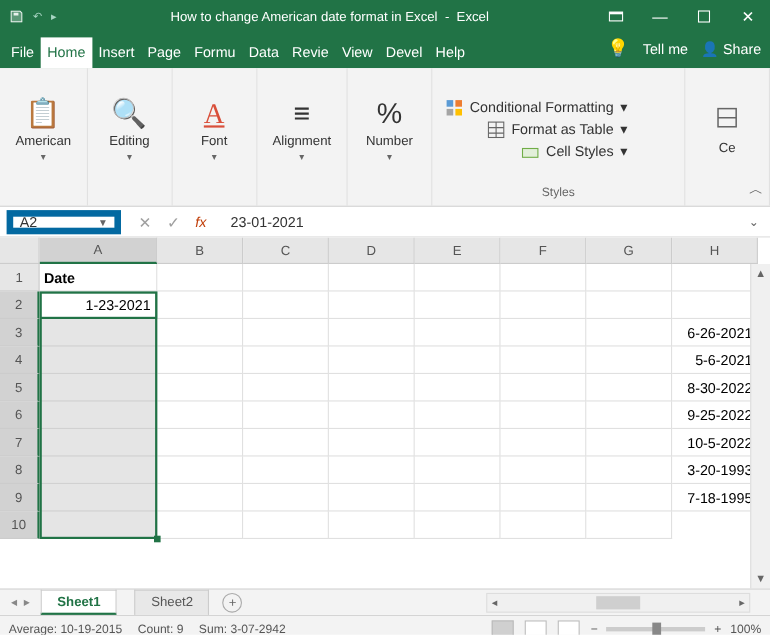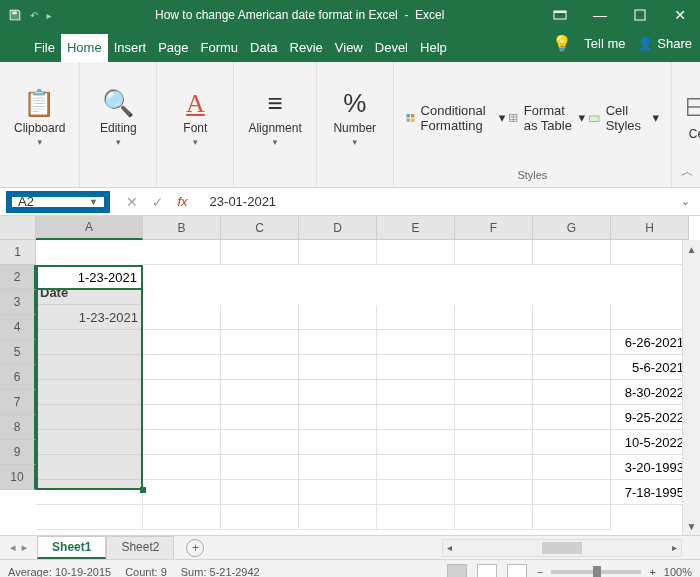--- a/index.html
+++ b/index.html
@@ -6,34 +6,34 @@
 body { width: 700px; height: 577px; background: #fff; overflow: hidden; position: relative; }
 
 .titlebar { height: 30px; background: #217346; color: #fff; display: flex; align-items: center; font-size: 12px; }
 .titlebar .qat { display: flex; gap: 8px; padding: 0 8px; align-items: center; }
 .titlebar .qat-icon { width: 14px; height: 14px; opacity: .9; }
 .titlebar .qat-sep { color: #a8d5c3; font-size: 10px; }
 .titlebar .title { flex: 1; text-align: center; }
 .titlebar .win { display: flex; gap: 0; }
 .titlebar .winbtn { width: 40px; height: 30px; display: flex; align-items: center; justify-content: center; font-size: 14px; }
 
-.tabbar { height: 32px; background: #217346; display: flex; align-items: flex-end; padding-left: 28px; color: #fff; font-size: 13px; position: relative; }
+.tabbar { height: 32px; background: #217346; display: flex; align-items: flex-end; padding-left: 4px; color: #fff; font-size: 13px; position: relative; }
 .tab { padding: 6px 6px 7px; cursor: pointer; }
 .tab.active { background: #fff; color: #217346; }
 .tabbar .right { position: absolute; right: 8px; top: 4px; display: flex; align-items: center; gap: 12px; font-size: 13px; }
 
 .ribbon { height: 126px; border-bottom: 1px solid #d4d4d4; display: flex; background: #f3f3f3; position: relative; }
 .rgroup { border-right: 1px solid #e1e1e1; padding: 6px 8px 2px; display: flex; flex-direction: column; align-items: center; justify-content: space-between; }
 .rgroup .cap { font-size: 11px; color: #666; padding: 2px 0 4px; }
 .rgroup .body { flex: 1; display: flex; align-items: center; justify-content: center; }
 .bigbtn { display: flex; flex-direction: column; align-items: center; gap: 2px; font-size: 12px; color: #333; padding: 4px 6px; min-width: 60px; }
 .bigbtn .ic { font-size: 26px; }
 .bigbtn .drop { font-size: 9px; color: #666; }
 .stylesgrp { flex: 1; }
-.stylesgrp .stacked { display: flex; flex-direction: row; gap: 4px; align-items: flex-end; padding: 6px 4px; }
+.stylesgrp .stacked { display: flex; flex-direction: column; gap: 4px; align-items: flex-end; padding: 6px 4px; }
 .srow { display: flex; align-items: center; gap: 6px; font-size: 13px; color: #333; }
 .srow .sic { width: 16px; height: 16px; }
 .ribbon .collapse { position: absolute; right: 6px; bottom: 6px; font-size: 13px; color: #666; }
 
 .fbar { height: 28px; border-bottom: 1px solid #d4d4d4; display: flex; align-items: center; background: #fff; font-size: 13px; }
 .namebox { width: 104px; height: 22px; border: 6px solid #0369a1; margin: 0 6px; padding: 0 6px; display: flex; align-items: center; justify-content: space-between; color: #333; }
 .namebox .arr { font-size: 9px; color: #666; }
 .fbar .icons { display: flex; gap: 14px; padding: 0 10px; color: #a0a0a0; font-size: 14px; }
 .fbar .fx { font-style: italic; color: #c2410c; font-size: 13px; }
 .fbar .val { padding: 0 12px; color: #333; }
@@ -43,21 +43,21 @@
 .corner { width: 36px; height: 24px; border-right: 1px solid #ccc; border-bottom: 1px solid #ccc; background: #e6e6e6; }
 .colheads { display: flex; height: 24px; }
 .colh { border-right: 1px solid #ccc; border-bottom: 1px solid #ccc; background: #e6e6e6; display: flex; align-items: center; justify-content: center; font-size: 12px; color: #555; }
 .colh.sel { background: #d2d2d2; border-bottom: 2px solid #217346; }
 .rowh { width: 36px; border-right: 1px solid #ccc; border-bottom: 1px solid #ccc; background: #e6e6e6; display: flex; align-items: center; justify-content: center; font-size: 12px; color: #555; height: 25px; }
 .rowh.sel { background: #d2d2d2; border-right: 2px solid #217346; }
 .gridwrap { position: relative; }
 .grid { display: grid; grid-template-columns: 107px 78px 78px 78px 78px 78px 78px 78px; }
 .cell { border-right: 1px solid #e0e0e0; border-bottom: 1px solid #e0e0e0; height: 25px; font-size: 13px; padding: 0 4px; display: flex; align-items: center; }
 .cell.r { justify-content: flex-end; }
-.cell.b { font-weight: bold; margin-top: 40px; }
+.cell.b { font-weight: bold; }
 .selrange { position: absolute; left: 0; top: 25px; width: 107px; height: 225px; background: rgba(180,180,180,.35); border: 2px solid #217346; pointer-events: none; }
 .activecell { position: absolute; left: 0; top: 25px; width: 107px; height: 25px; background: #fff; border: 2px solid #217346; pointer-events: none; display: flex; align-items: center; justify-content: flex-end; padding: 0 4px; font-size: 13px; }
 .fillh { position: absolute; width: 6px; height: 6px; background: #217346; left: 104px; top: 247px; }
 .vscroll { position: absolute; right: 0; top: 24px; width: 18px; bottom: 0; background: #f0f0f0; border-left: 1px solid #ddd; }
 .vscroll .up, .vscroll .dn { height: 18px; display: flex; align-items: center; justify-content: center; font-size: 10px; color: #666; }
 .vscroll .dn { position: absolute; bottom: 0; width: 100%; }
 
 .tabsarea { height: 24px; border-top: 1px solid #d4d4d4; display: flex; align-items: center; background: #f3f3f3; font-size: 12px; position: relative; }
 .tnav { display: flex; gap: 6px; padding: 0 10px; color: #888; font-size: 11px; }
 .stab { padding: 3px 14px; background: #e8e8e8; border: 1px solid #ccc; border-bottom: none; color: #555; }
@@ -126,21 +126,21 @@
     <span>Tell me</span>
     <span><span style="opacity:.8">👤</span> <span>Share</span></span>
   </div>
 </div>
 
 <div class="ribbon">
   <div class="rgroup">
     <div class="body">
         <div class="bigbtn">
           <span class="ic">📋</span>
-          <span>Clipboard</span>
+          <span>American</span>
           <span class="drop">▾</span>
         </div>
       </div>
     <div class="cap">&nbsp;</div>
   </div>
   <div class="rgroup">
     <div class="body">
         <div class="bigbtn">
           <span class="ic">🔍</span>
           <span>Editing</span>
@@ -362,36 +362,36 @@
     <div class="up">▲</div>
     <div class="dn">▼</div>
   </div>
 </div>
 
 <div class="tabsarea">
   <div class="tnav">
     <span>◂</span>
     <span>▸</span>
   </div>
-  <div id="sheettabs" style="display:flex;gap:0">
+  <div id="sheettabs" style="display:flex;gap:16px">
       <div class="stab active">Sheet1</div>
       <div class="stab">Sheet2</div>
     </div>
   <div class="addsh">+</div>
   <div class="hscroll">
     <span>◂</span>
     <div class="thumb"></div>
     <span>▸</span>
   </div>
 </div>
 
 <div class="status">
   <span><span>Average:</span> <span>10-19-2015</span></span>
   <span><span>Count:</span> <span>9</span></span>
-  <span><span>Sum:</span> <span>5-21-2942</span></span>
+  <span><span>Sum:</span> <span>3-07-2942</span></span>
   <div class="right">
     <div class="viewbtn active"></div>
     <div class="viewbtn"></div>
     <div class="viewbtn"></div>
     <div class="zoom">
       <span>−</span>
       <div class="ztrack">
           <div class="zthumb"></div>
         </div>
       <span>+</span>

